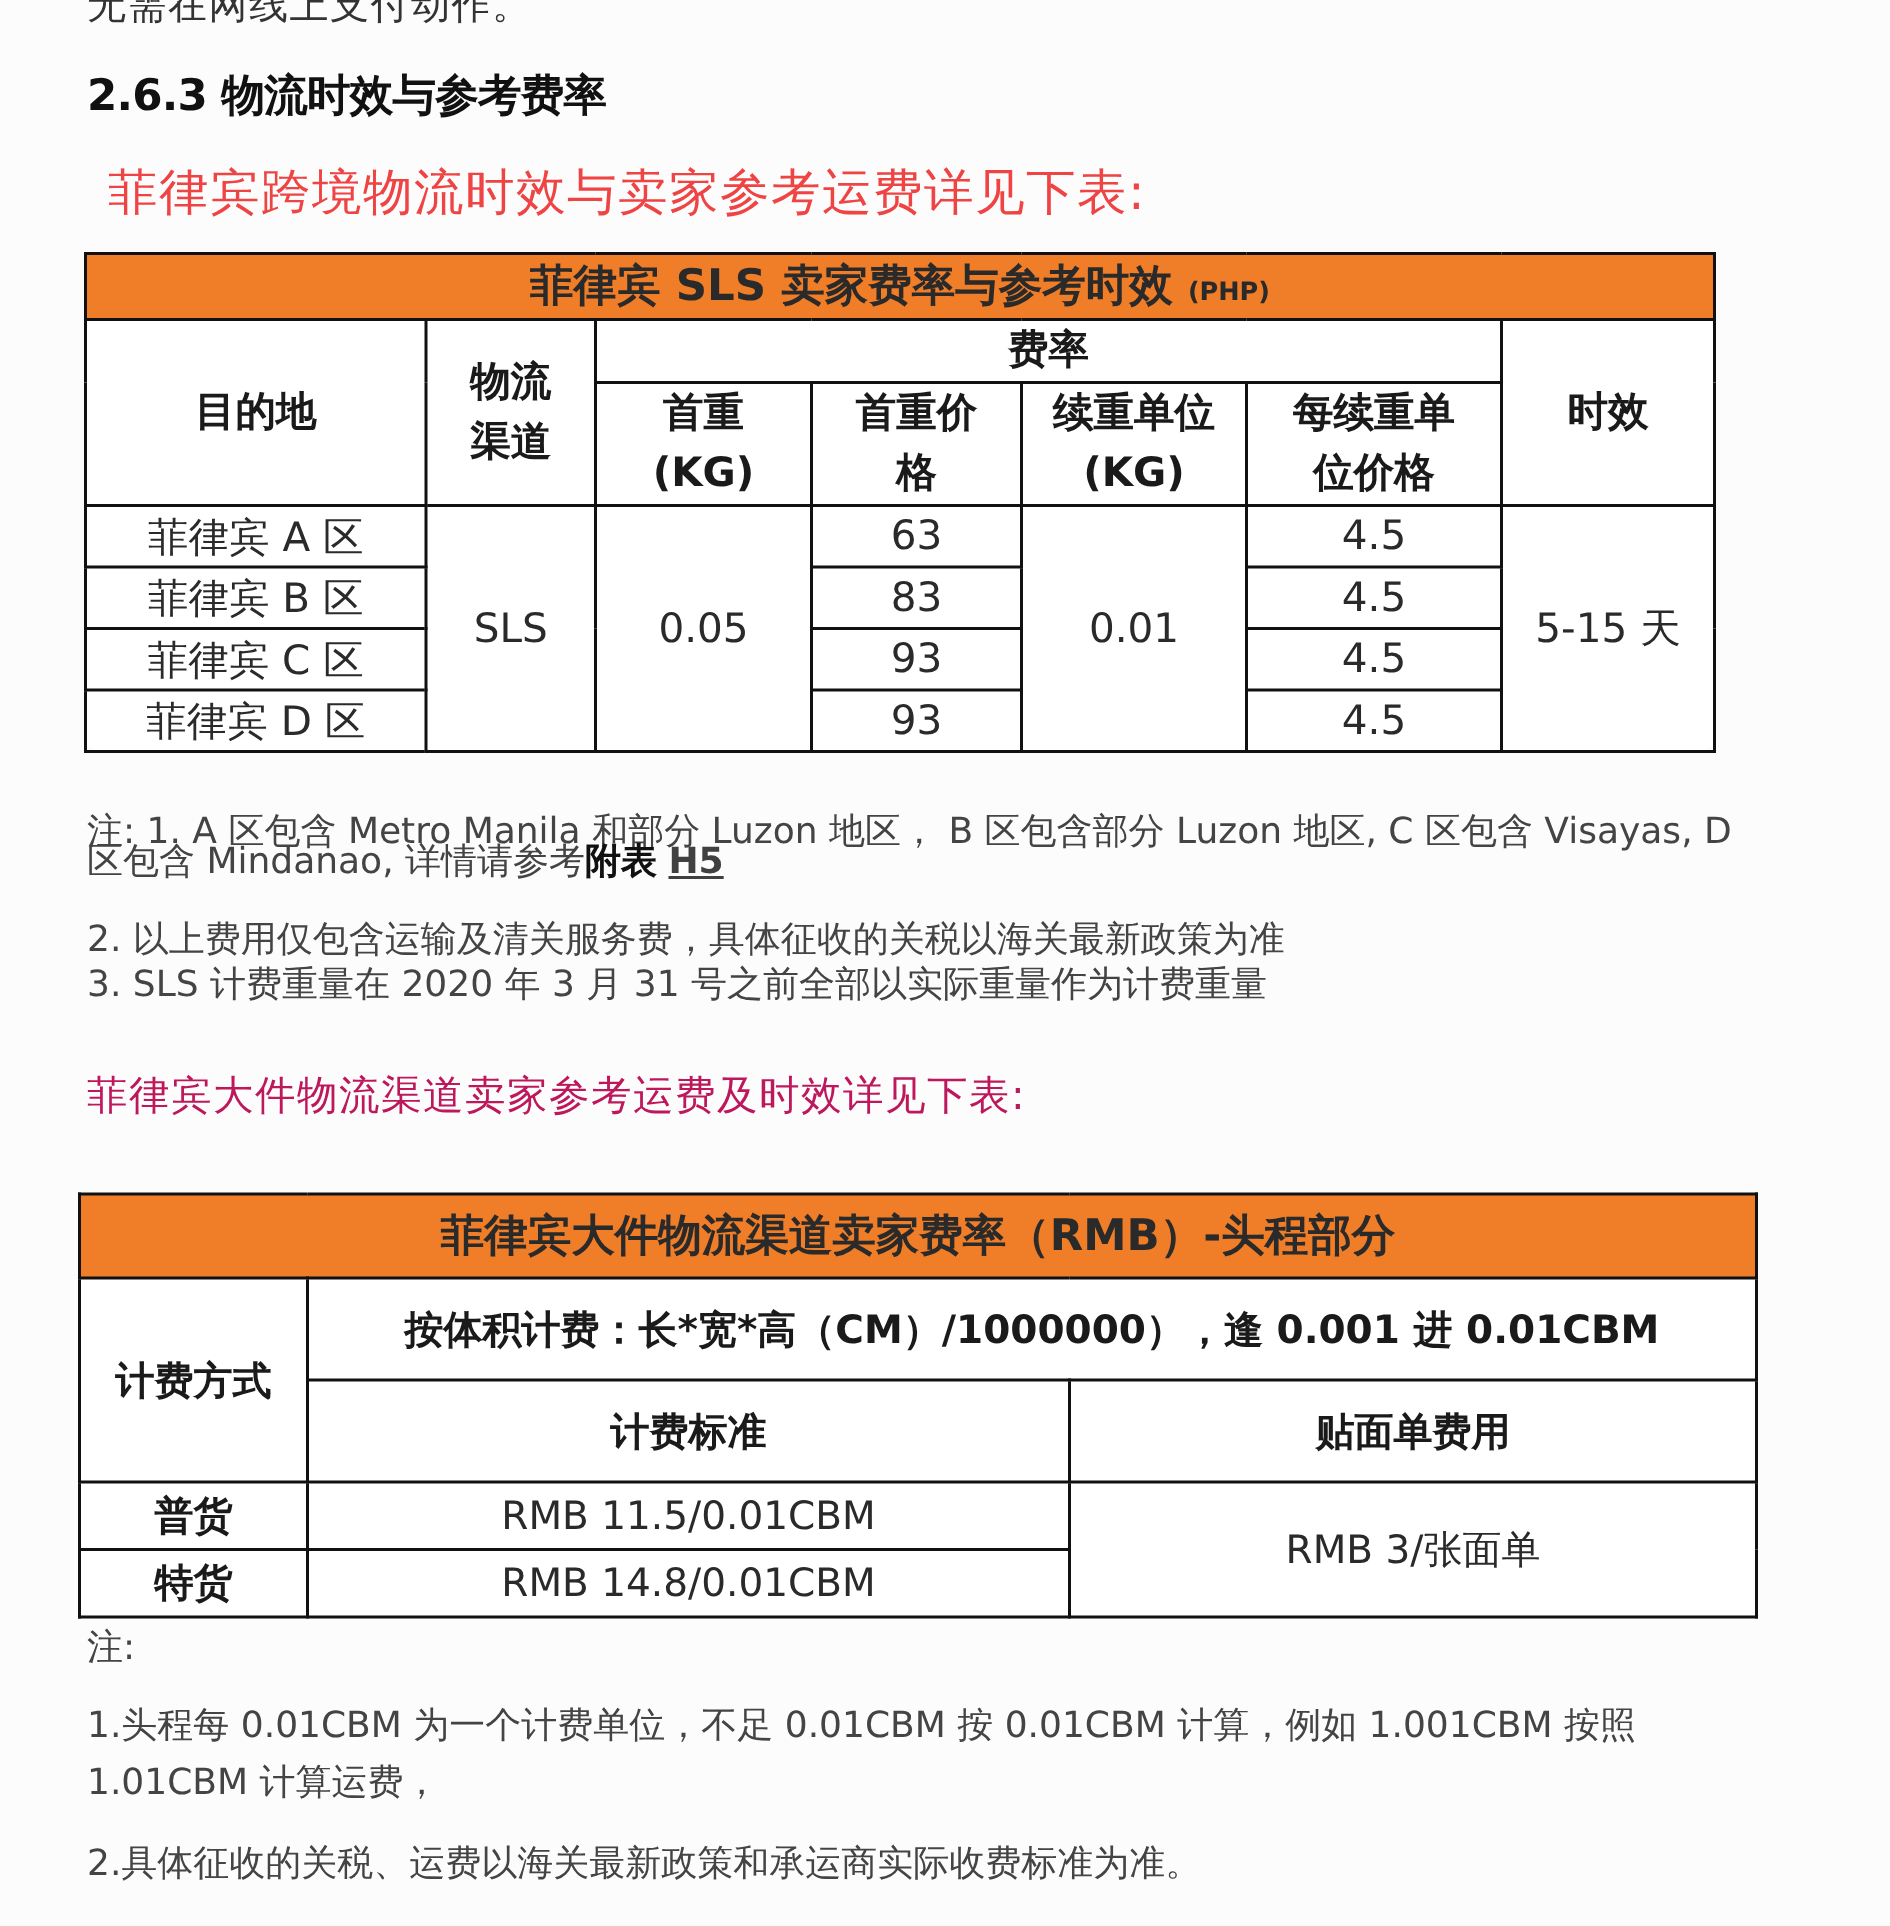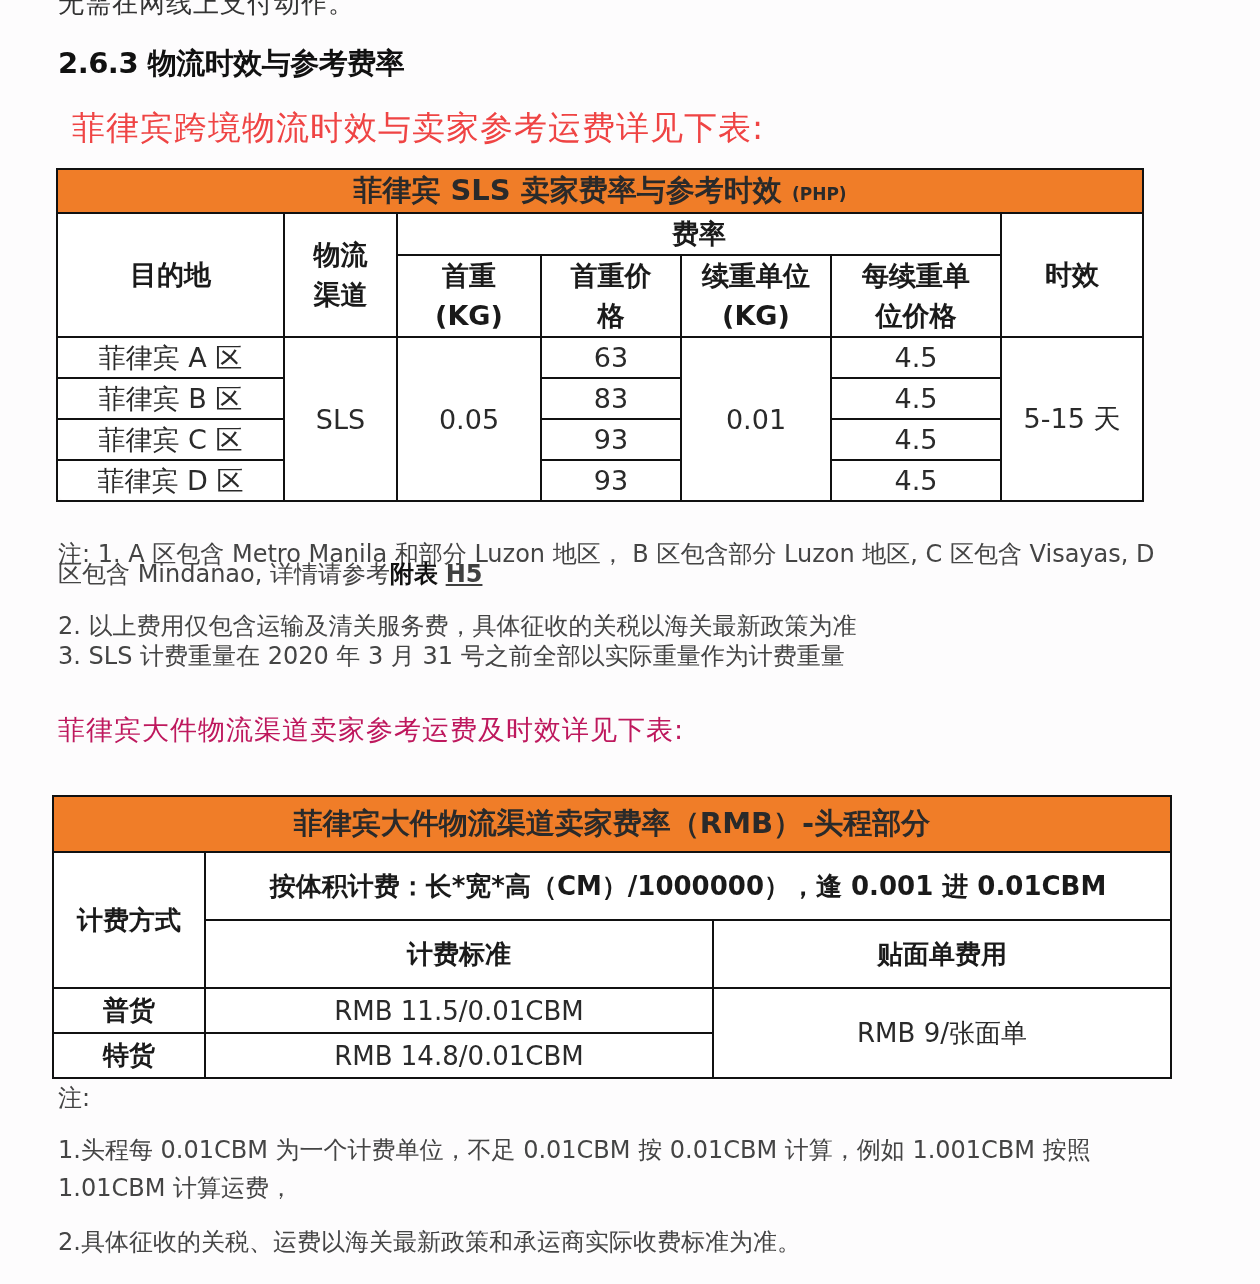--- a/index.html
+++ b/index.html
@@ -167,21 +167,21 @@
     <td class="hdr" rowspan="2">计费方式</td>
     <td class="hdr" colspan="2">按体积计费：长*宽*高（CM）/1000000），逢 0.001 进 0.01CBM</td>
   </tr>
   <tr style="height:68px">
     <td class="hdr">计费标准</td>
     <td class="hdr">贴面单费用</td>
   </tr>
   <tr style="height:45px">
     <td class="hdr">普货</td>
     <td>RMB 11.5/0.01CBM</td>
-    <td rowspan="2">RMB 9/张面单</td>
+    <td rowspan="2">RMB 3/张面单</td>
   </tr>
   <tr style="height:45px">
     <td class="hdr">特货</td>
     <td>RMB 14.8/0.01CBM</td>
   </tr>
 </tbody>
   </table>
 
 <div class="abs note" style="top:1082px">注:</div>
 <div class="abs note" style="top:1134px">1.头程每  0.01CBM  为一个计费单位，不足  0.01CBM  按  0.01CBM  计算，例如  1.001CBM  按照</div>

